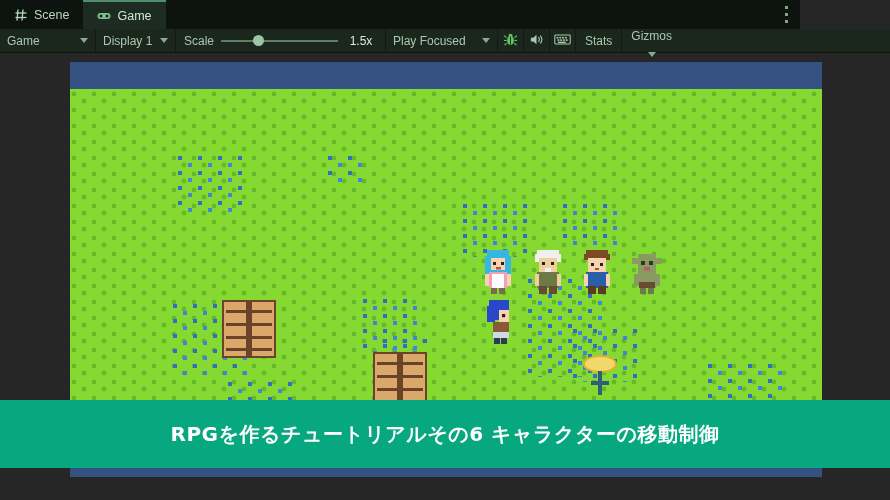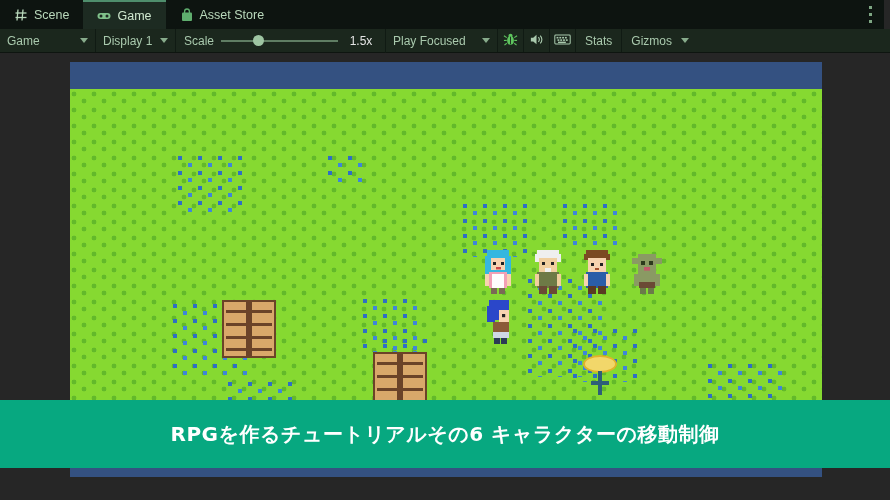--- a/index.html
+++ b/index.html
@@ -5,21 +5,21 @@
   html,body{margin:0;padding:0;}
   body{
     width:890px;height:500px;overflow:hidden;
     background:#262626;
     font-family:"Liberation Sans","DejaVu Sans",sans-serif;
   }
   .root{position:relative;width:890px;height:500px;}
 
   
   .tabstrip{
-    position:absolute;left:0;top:0;width:884px;height:29px;
+    position:absolute;left:0;top:0;width:800px;height:29px;
     background:#0d1410;display:flex;align-items:flex-end;
   }
   .tab{
     height:29px;display:flex;align-items:center;gap:6px;
     padding:0 14px;box-sizing:border-box;
     font-size:12.5px;color:#b9d8bb;white-space:nowrap;
   }
   .tab.active{
     background:#1d2b22;border-top:2px solid #4f8f6d;
     color:#cfe8cf;
@@ -50,21 +50,21 @@
   .dd-display{width:80px;}
   .dd-api{width:162px;}
   .scalecell{display:flex;align-items:center;gap:7px;padding:12px 8px;width:210px;}
   .slider{position:relative;flex:1;height:12px;display:flex;align-items:center;}
   .slider .track{position:absolute;left:0;right:0;height:2px;background:#5f7d63;}
   .slider .knob{position:absolute;width:11px;height:11px;border-radius:50%;background:#9ec5a2;left:27%;}
   .scaleval{width:32px;text-align:center;color:#e5e5e5;}
   .dd-play{width:112px;}
   .iconbtn{width:26px;justify-content:center;padding:0;}
   .statscell{padding:0 9px;}
-  .gizmocell{padding:0 7px 0 9px;display:flex;align-items:center;gap:9px;border-right:none;}
+  .gizmocell{padding:0 7px 0 9px;display:flex;align-items:center;gap:9px;border-right:none;flex-direction:column;}
 
   
   .gameview{
     position:absolute;left:70px;top:62px;width:752px;height:415px;
     overflow:hidden;background:#345181;
   }
   .sky{position:absolute;left:0;top:0;width:100%;height:27px;background:#345181;}
   .skybot{position:absolute;left:0;bottom:0;width:100%;height:22px;background:#345181;}
   .field{
     position:absolute;left:0;top:27px;width:100%;height:366px;
@@ -134,29 +134,20 @@
       <span class="ic">
         <svg viewBox="0 0 14 14">
           <rect x="0.5" y="4" width="13" height="6" rx="3" fill="#7fc08a"></rect>
           <circle cx="4" cy="7" r="1.5" fill="#1d2b22"></circle>
           <circle cx="10" cy="7" r="1.5" fill="#1d2b22"></circle>
         </svg>
       </span>
       <span>Game</span>
     </div>
 
-    <div class="tab">
-      <span class="ic">
-        <svg viewBox="0 0 14 14">
-          <rect x="2" y="4.5" width="10" height="8.5" rx="1" fill="#5fae6e"></rect>
-          <path d="M4.6 5.2 V3.4 a2.4 2.4 0 0 1 4.8 0 V5.2" fill="none" stroke="#5fae6e" stroke-width="1.3"></path>
-        </svg>
-      </span>
-      <span>Asset Store</span>
-    </div>
 
 
     <div class="kebab">
       <i></i>
         <i></i>
         <i></i>
     </div>
   </div>
 
   <div class="toolbar">

